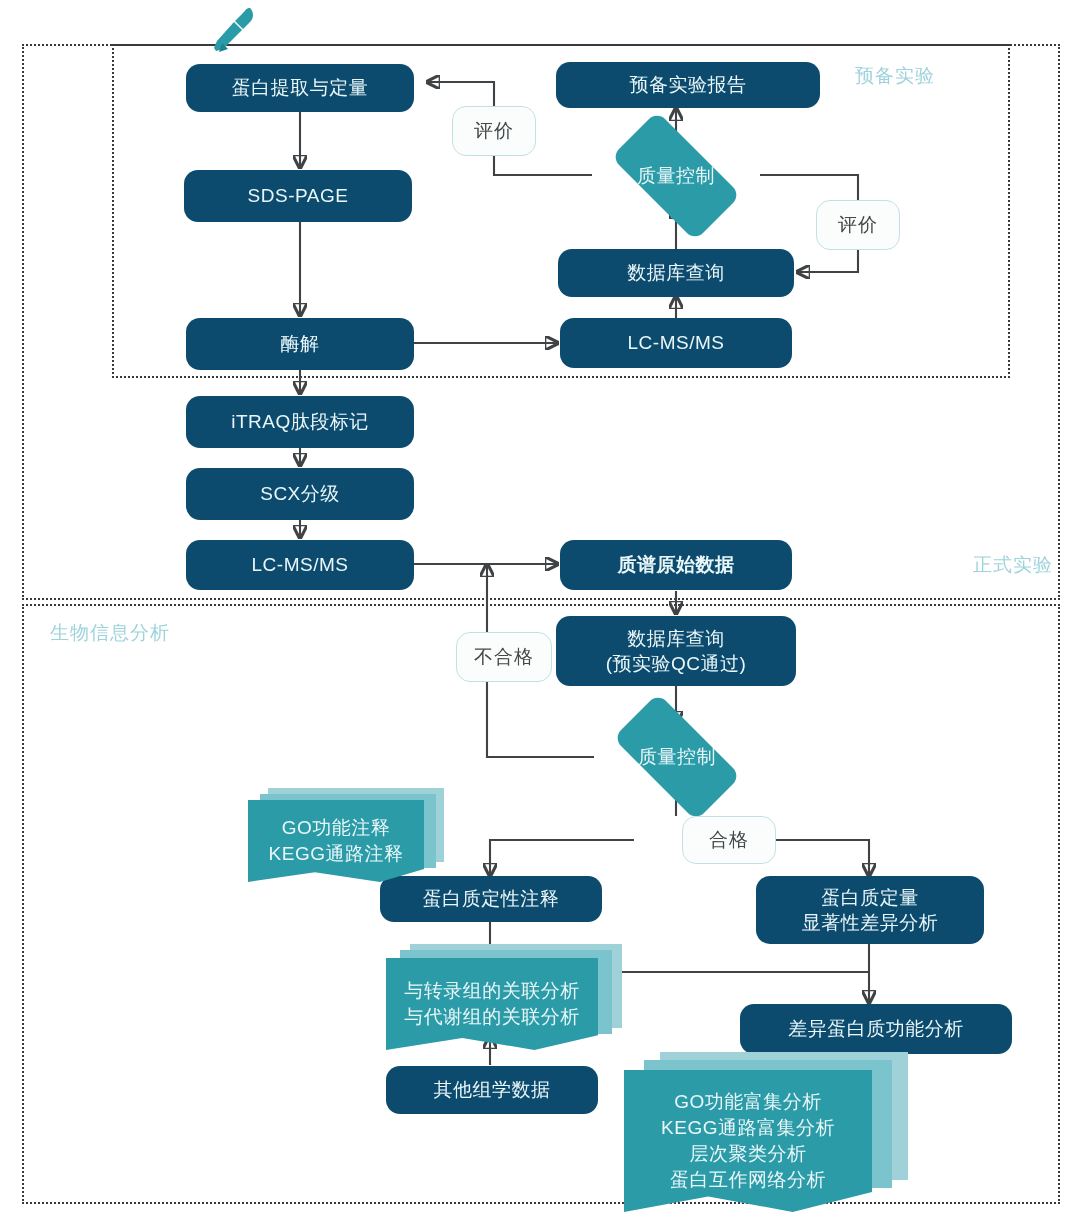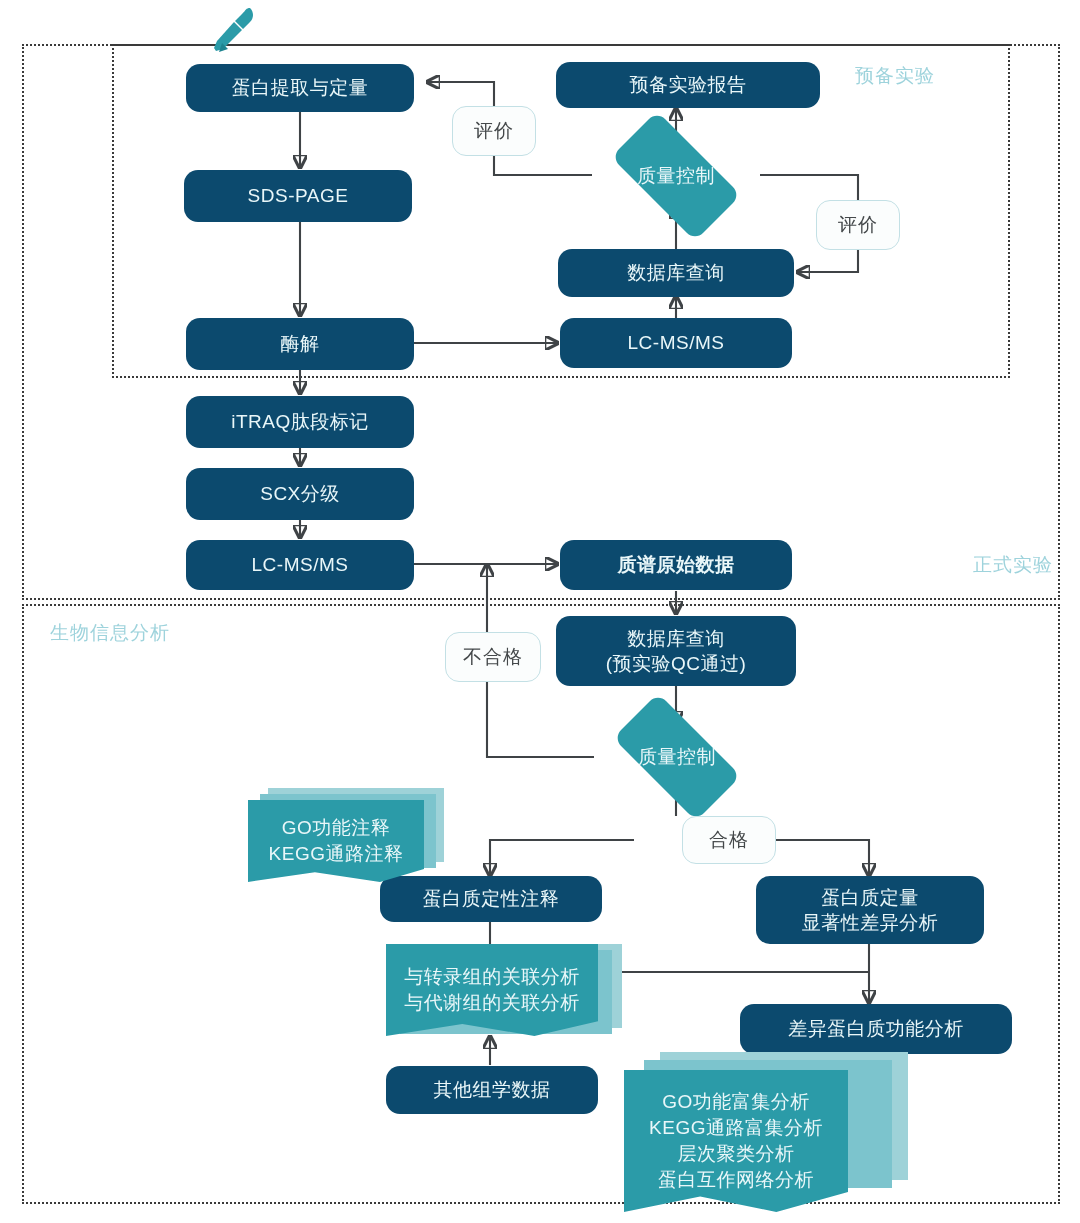--- a/index.html
+++ b/index.html
@@ -287,21 +287,21 @@
       <div>数据库查询</div>
       <div>(预实验QC通过)</div>
     </div>
   </div>
 
   <div class="diamond" style="left:594px; top:712px; width:166px; height:90px;">
     <div class="shape"></div>
     <div class="dtext">质量控制</div>
   </div>
 
-  <div class="pill" style="left:445px; top:632px; width:96px; height:50px;">不合格</div>
+  <div class="pill" style="left:456px; top:632px; width:96px; height:50px;">不合格</div>
 
   <div class="pill" style="left:634px; top:816px; width:94px; height:48px;margin-left:48px;">合格</div>
 
   <div class="node" style="left:380px; top:876px; width:222px; height:46px;">
     <div class="lines">
         <div>蛋白质定性注释</div>
       </div>
   </div>
 
   <div class="node" style="left:756px; top:876px; width:228px; height:68px;">
@@ -332,33 +332,33 @@
       <div class="lines">
         <div>GO功能注释</div>
         <div>KEGG通路注释</div>
       </div>
     </div>
   </div>
 
   <div class="stack" style="left:386px; top:944px; width:236px; height:106px;">
     <div class="sheet s3" style="left:24px; top:0; width:212px; height:84px;"></div>
     <div class="sheet s2" style="left:14px; top:6px; width:212px; height:84px;"></div>
-    <div class="sheet s1" style="left:0px; top:0; width:212px; height:92px;
+    <div class="sheet s1" style="left:0px; top:14px; width:212px; height:92px;
                 clip-path: polygon(0 0,100% 0,100% 84%,70% 100%,36% 87%,0 100%);">
       <div class="lines">
         <div>与转录组的关联分析</div>
         <div>与代谢组的关联分析</div>
       </div>
     </div>
   </div>
 
   <div class="stack" style="left:624px; top:1052px; width:284px; height:160px;">
     <div class="sheet s3" style="left:36px; top:0; width:248px; height:128px;"></div>
     <div class="sheet s2" style="left:20px; top:8px; width:248px; height:128px;"></div>
-    <div class="sheet s1" style="left:0px; top:18px; width:224px; height:142px;
+    <div class="sheet s1" style="left:0px; top:18px; width:248px; height:142px;
                 clip-path: polygon(0 0,100% 0,100% 86%,68% 100%,34% 89%,0 100%);">
       <div class="lines">
         <div>GO功能富集分析</div>
         <div>KEGG通路富集分析</div>
         <div>层次聚类分析</div>
         <div>蛋白互作网络分析</div>
       </div>
     </div>
   </div>
 

